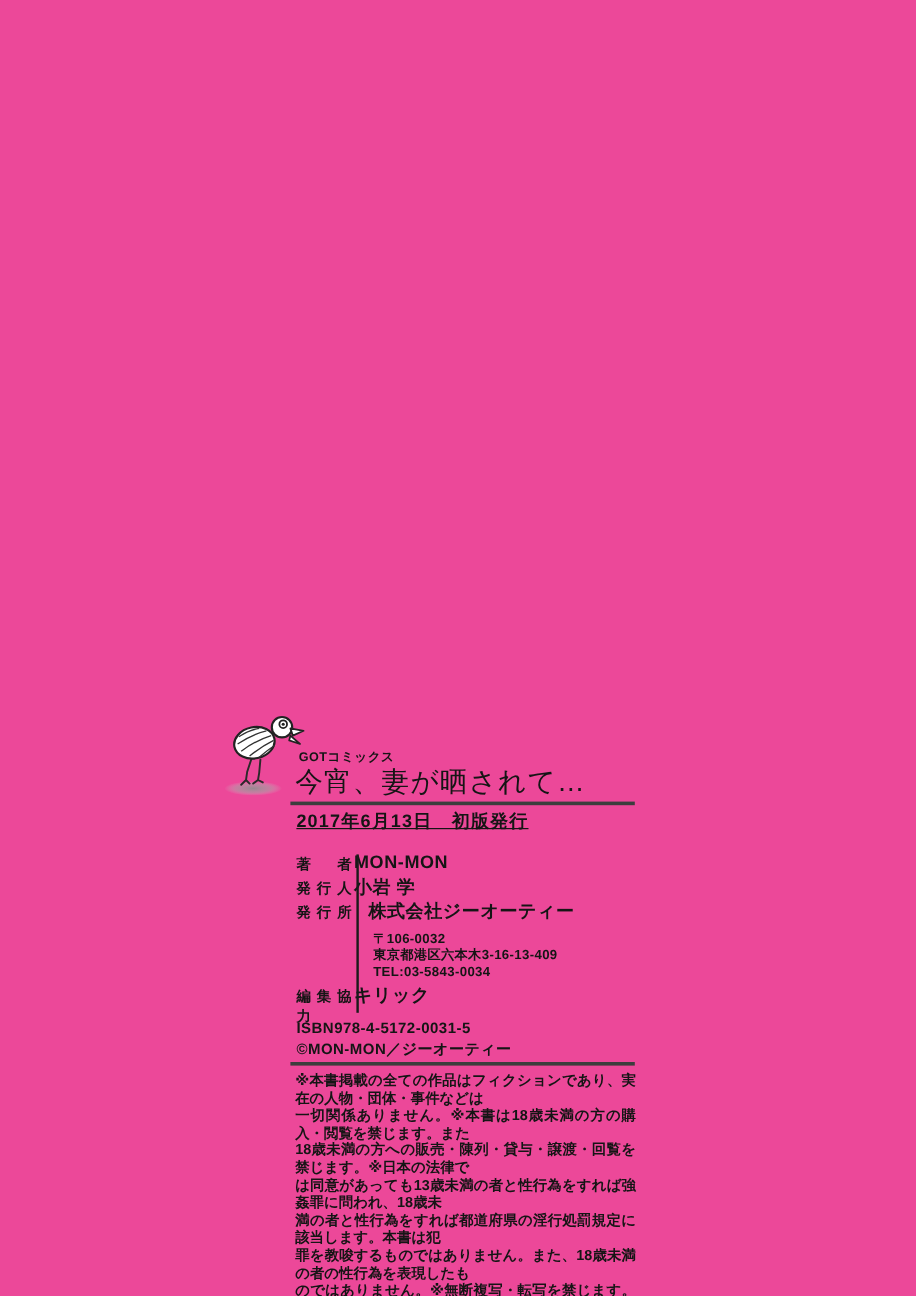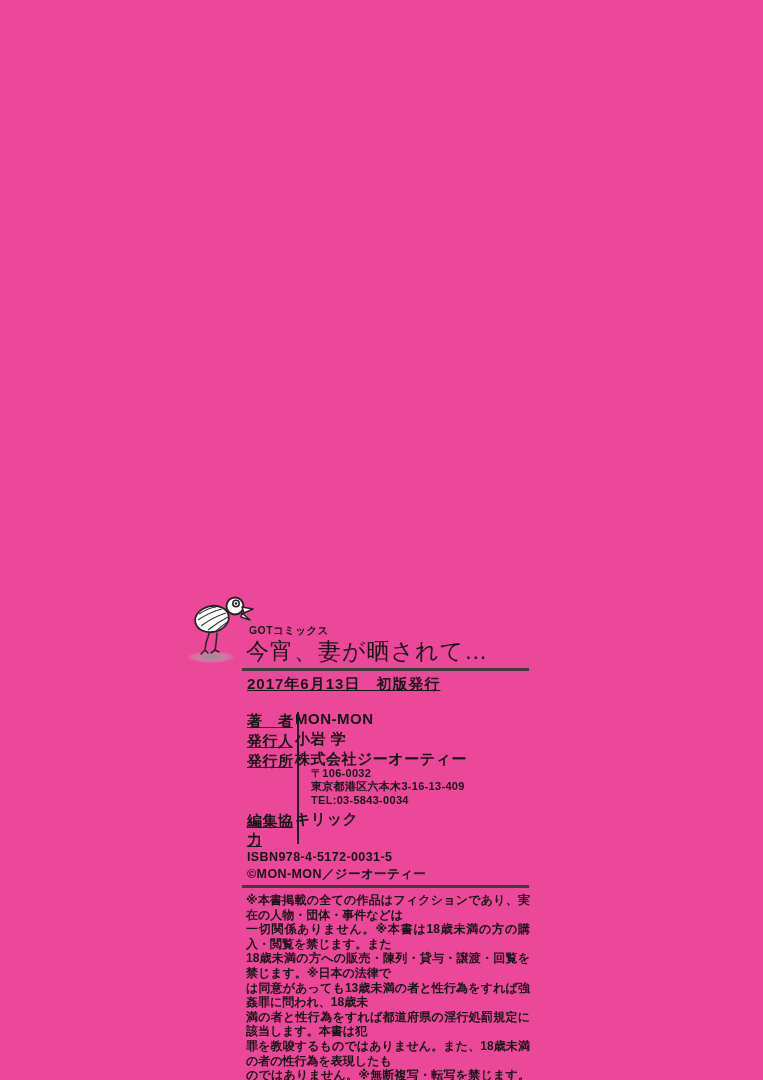--- a/index.html
+++ b/index.html
@@ -39,33 +39,32 @@
   
   .credits {
     position: absolute; left: 247px; top: 710px; width: 282px;
   }
   .credits .vline {
     position: absolute; left: 50px; top: 2px; height: 132px; width: 2px;
     background: #1b1b1b;
   }
   .credit-row { display: flex; align-items: flex-start; }
   .credit-row.h20 { height: 20px; }
-  .credit-row.h17 { height: 17px; }
+  .credit-row.h17 { height: 17px; gap: 12px; }
   .credit-label {
     display: inline-block; width: 46px;
-    font-size: 15px; font-weight: bold;
+    font-size: 12px; font-weight: bold;
     text-align: justify; text-align-last: justify;
     padding-top: 2px;
-    text-decoration: underline;
   }
   .credit-value {
     margin-left: 2px;
     font-size: 15px; font-weight: 600; letter-spacing: 0.5px; white-space: nowrap;
   }
-  .address-block { margin-left: 64px; }
+  .address-block { margin-left: 64px; margin-top: 10px; }
   .address-line {
     font-size: 11px; font-weight: 600; letter-spacing: 0.3px;
     line-height: 12.8px; white-space: nowrap;
   }
   .address-line.tel { line-height: 14px; }
   .credit-row.gap { height: 3px; }
 
   
   .isbn-line {
     position: absolute; left: 247px; top: 850px;

